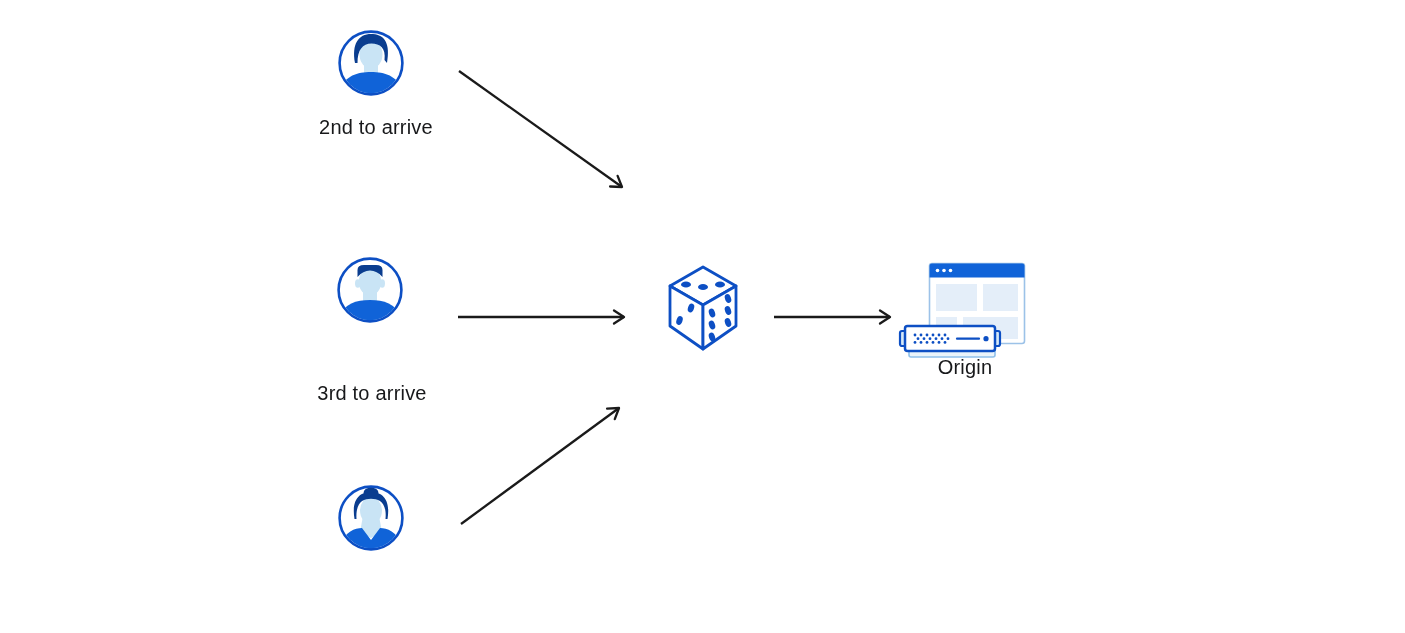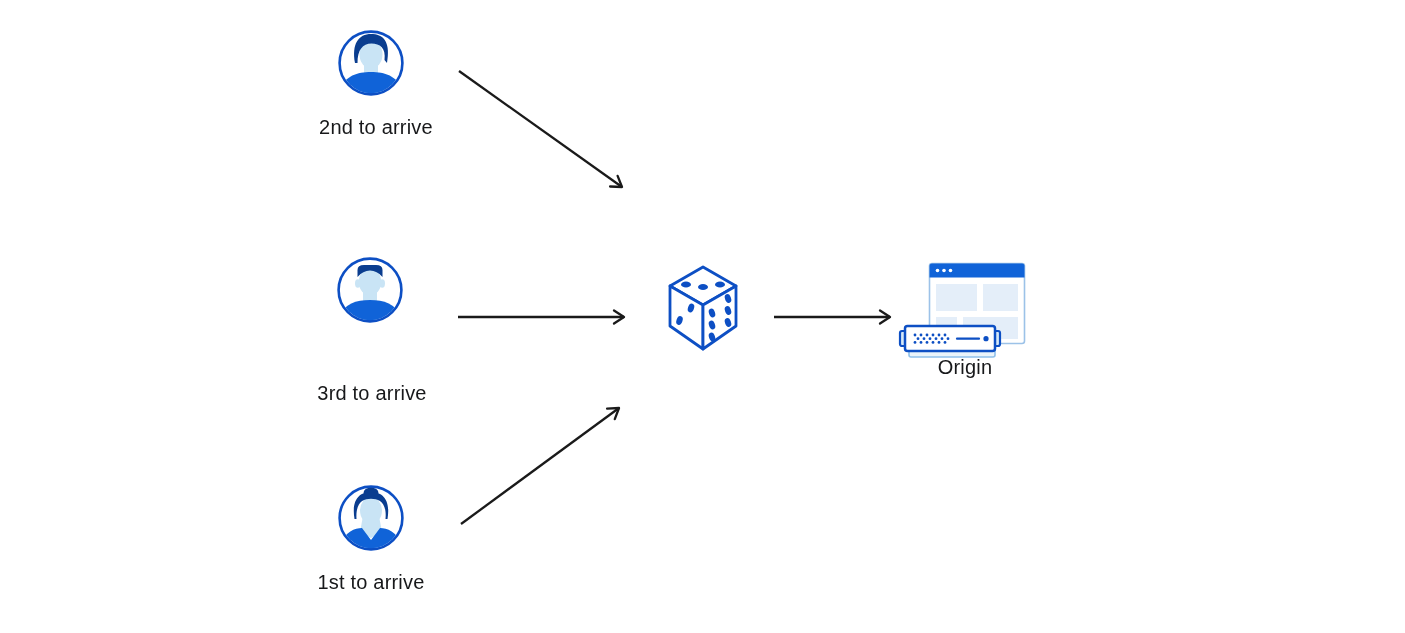--- a/index.html
+++ b/index.html
@@ -79,21 +79,20 @@
       <circle cx="33" cy="33" r="31.4" fill="#ffffff" stroke="#0d4fc4" stroke-width="2.6"></circle>
       <g clip-path="url(#c3)">
         <ellipse cx="33" cy="8" rx="7.5" ry="5.5" fill="#0a3d8f"></ellipse>
         <path d="M25,31 L41,31 L44,47 L33,53 L22,47 Z" fill="#c9e4f5"></path>
         <path d="M0,66 C4,48 16,43 24,43 L33,55 L42,43 C50,43 62,48 66,66 Z" fill="#1063d8"></path>
         <ellipse cx="33" cy="25.5" rx="11" ry="13.5" fill="#c9e4f5"></ellipse>
         <path d="M16.5,34 C13,13 23,7 33,7 C43,7 53,13 49.5,34 L47.5,34 C49,18 41.5,13.8 33,13.8 C24.5,13.8 17.5,18 18.5,34 Z" fill="#0a3d8f"></path>
       </g>
     </svg>
   </div>
-  <div class="node-label" style="left:371px;top:571px;">1st to arrive</div>
 
   <div class="abs" style="left:667px;top:264px;">
     <svg width="72" height="88" viewBox="0 0 72 88">
       <g fill="#ffffff" stroke="#0d4fc4" stroke-width="2.8" stroke-linejoin="round">
         <path d="M36,3 L69,22 L36,41 L3,22 Z"></path>
         <path d="M3,22 L36,41 L36,85 L3,62 Z"></path>
         <path d="M69,22 L69,62 L36,85 L36,41 Z"></path>
       </g>
       <g fill="#0d4fc4">
         <ellipse cx="19" cy="20.5" rx="5" ry="3"></ellipse>

